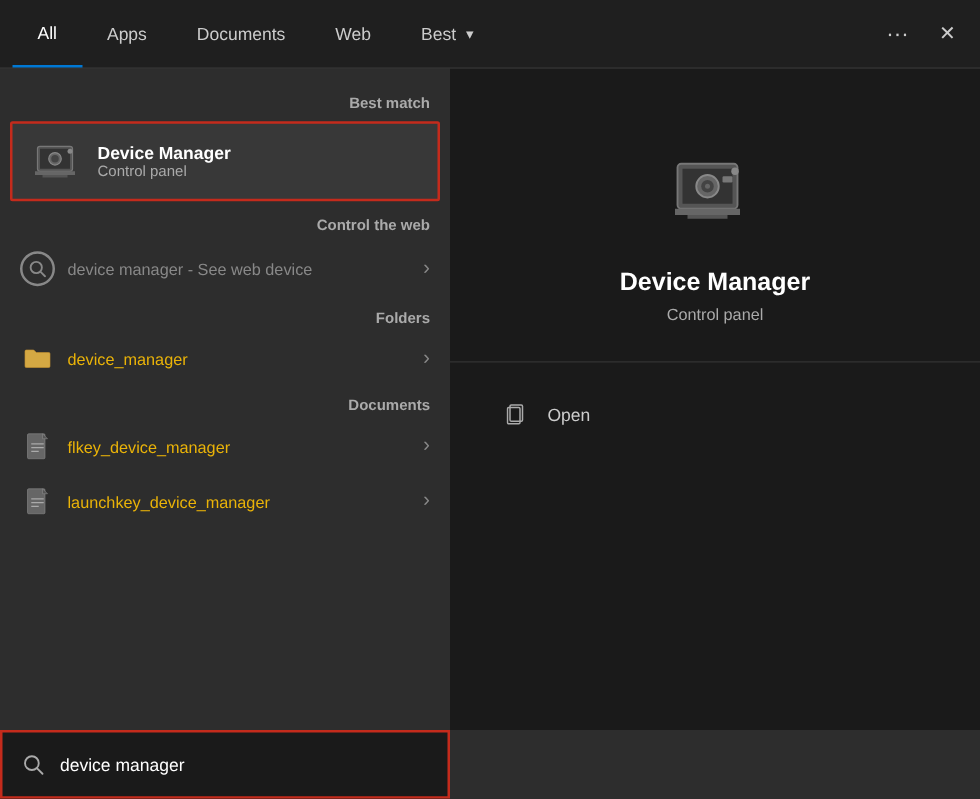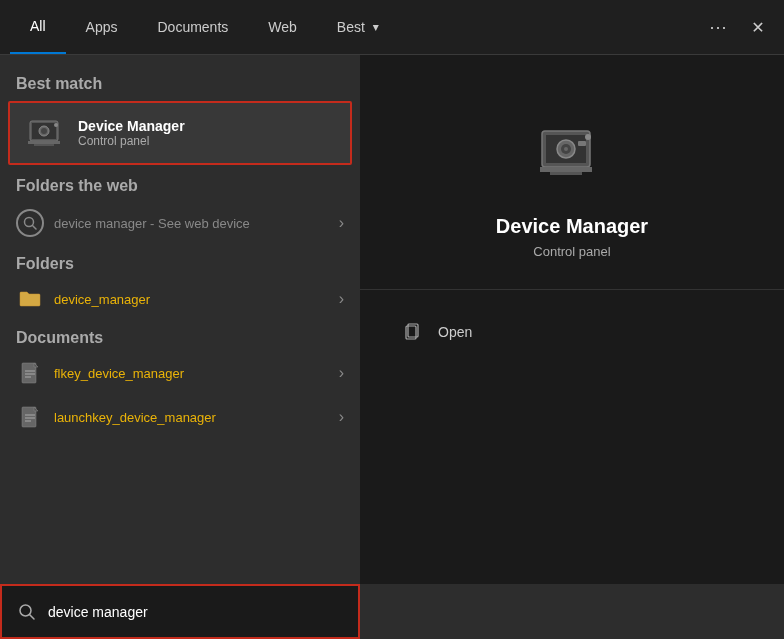--- a/index.html
+++ b/index.html
@@ -79,24 +79,25 @@
     
     .left-panel {
       width: 360px;
       background: #2d2d2d;
       padding: 12px 0;
       overflow-y: auto;
       flex-shrink: 0;
     }
 
     .section-label {
-      font-size: 16px;
+      font-size: 12px;
       color: #aaa;
       padding: 8px 16px 4px 16px;
       font-weight: 600;
+      text-align: right;
     }
 
     
     .best-match-item {
       display: flex;
       align-items: center;
       padding: 10px 16px;
       margin: 4px 8px;
       border: 2px solid #c42b1c;
       border-radius: 2px;
@@ -297,21 +298,21 @@
           <rect x="8" y="31" width="20" height="2" fill="#555"></rect>
           <circle cx="30" cy="12" r="2" fill="#888"></circle>
         </svg>
       </div>
       <div class="best-match-text">
         <span class="best-match-title">Device Manager</span>
         <span class="best-match-subtitle">Control panel</span>
       </div>
     </div>
 
-    <div class="section-label">Folders the web</div>
+    <div class="section-label">Control the web</div>
 
     <div class="web-search-item">
       <div class="search-icon-circle">
         <svg width="14" height="14" viewBox="0 0 14 14" fill="none">
           <circle cx="6" cy="6" r="4.5" stroke="#888" stroke-width="1.5"></circle>
           <line x1="9.5" y1="9.5" x2="13" y2="13" stroke="#888" stroke-width="1.5" stroke-linecap="round"></line>
         </svg>
       </div>
       <div class="web-search-text">
         <span>device manager</span><span> - See web device</span>

